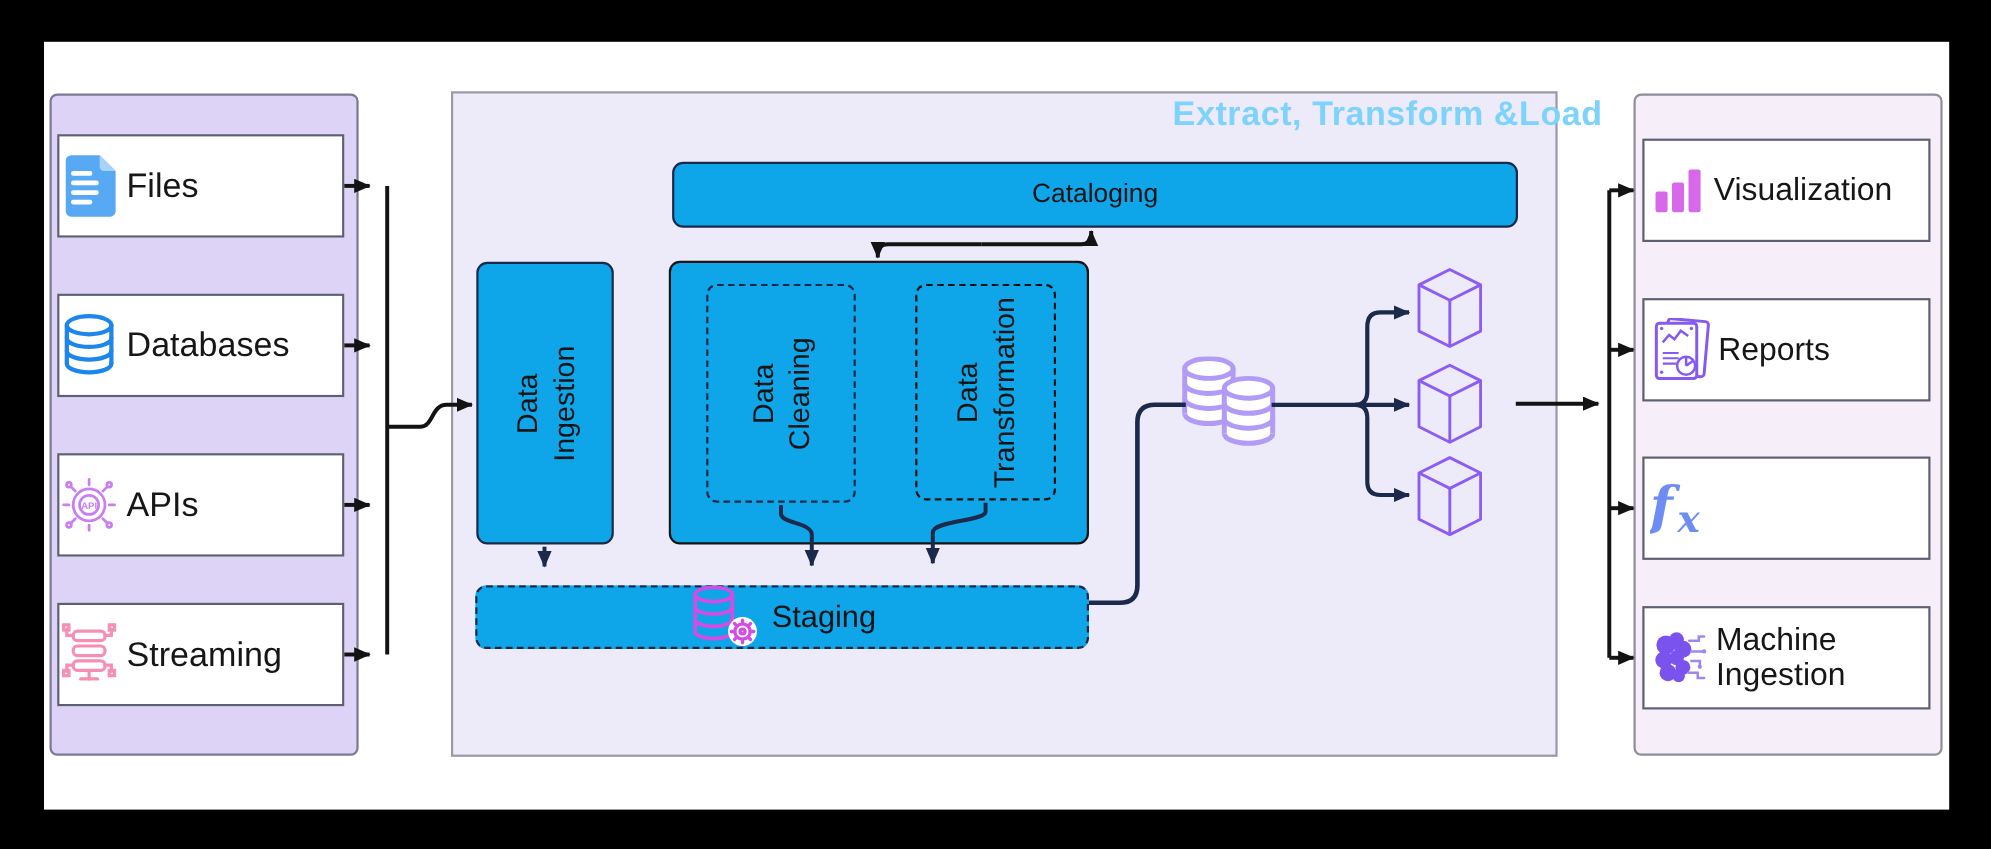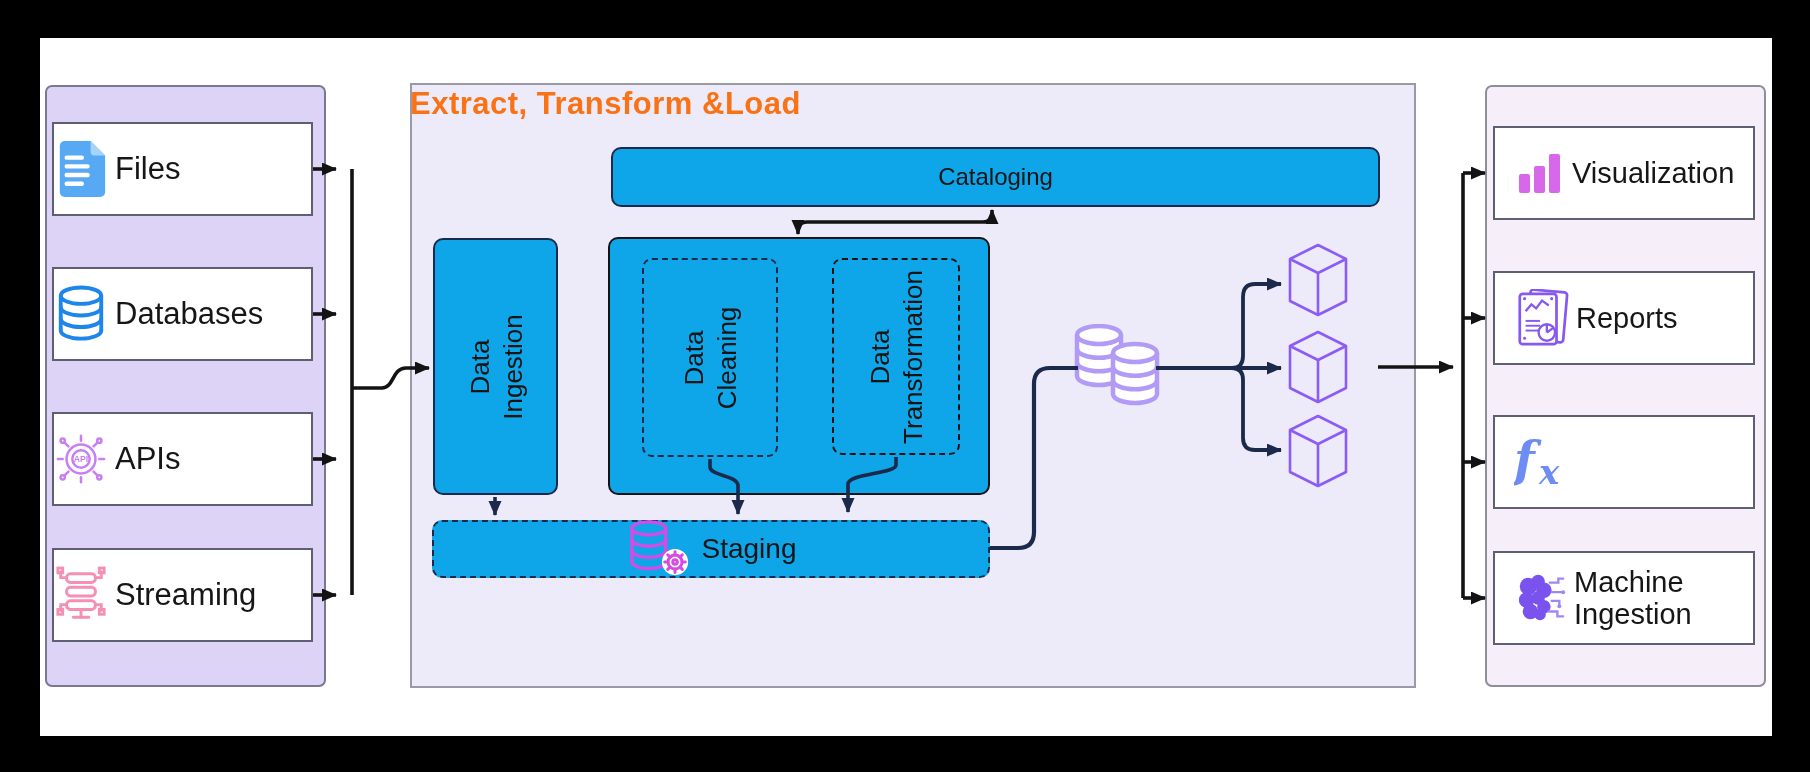--- a/index.html
+++ b/index.html
@@ -9,28 +9,28 @@
   .abs{position:absolute;}
 
   
   .panel-left{left:45px;top:85px;width:277px;height:598px;background:#ddd3f6;
               border:2px solid #7b7894;border-radius:7px;}
   .panel-mid{left:410px;top:83px;width:1002px;height:601px;background:#edebfa;
              border:2px solid #9b99a6;}
   .panel-right{left:1485px;top:85px;width:277px;height:598px;background:#f6eef9;
                border:2px solid #8f8c9c;border-radius:7px;}
 
-  .title{left:410px;top:86px;width:1002px;text-align:left;font-size:31px;font-weight:800;
-         letter-spacing:.5px;color:#f97316;}
+  .title{left:410px;top:86px;width:1002px;text-align:right;font-size:31px;font-weight:800;
+         letter-spacing:.5px;color:#7dd3fc;padding-left:45px;}
 
   
   .side-box{position:absolute;background:#fff;border:2px solid #5f5f74;display:flex;
             align-items:center;box-sizing:border-box;}
   .side-box.l{left:52px;width:261px;height:94px;gap:7px;}
-  .side-box.r{left:1493px;width:262px;height:94px;padding-left:19px;gap:6px;}
+  .side-box.r{left:1493px;width:262px;height:94px;padding-left:5px;gap:6px;}
   .side-label-l{font-size:31px;color:#161616;}
   .side-label-r{font-size:29px;line-height:1.12;color:#161616;}
 
   
   .mbox{position:absolute;background:#0ea5e9;box-sizing:border-box;}
   .navy{border:2.5px solid #1b2a4a;border-radius:10px;}
   .blackb{border:2.5px solid #141414;border-radius:10px;}
   .dash-navy{border:2.5px dashed #1b2a4a;border-radius:10px;}
   .dash-black{border:2.5px dashed #141414;border-radius:10px;}
   .center-flex{display:flex;align-items:center;justify-content:center;}
@@ -179,21 +179,21 @@
     </g>
   </svg>
   <svg class="abs" style="left:1286px;top:414px" width="64" height="76" viewBox="0 0 64 76">
     <g fill="none" stroke="#8b5cf6" stroke-width="2.6" stroke-linejoin="round">
       <path d="M32 2 L60 16 V58 L32 72 L4 58 V16 Z"></path>
         <path d="M4 16 L32 30 L60 16"></path>
         <path d="M32 30 V72"></path>
     </g>
   </svg>
 
-  <div class="mbox dash-navy center-flex" style="left:432px;top:520px;width:558px;height:58px;gap:6px">
+  <div class="mbox dash-navy center-flex" style="left:432px;top:532px;width:558px;height:58px;gap:6px">
     <svg class="icon" width="70" height="58" viewBox="0 0 74 62">
       <g fill="none" stroke="#d44ce4" stroke-width="3.6" stroke-linecap="round">
         <ellipse cx="24" cy="9" rx="18" ry="7"></ellipse>
         <path d="M6 9 V45"></path>
           <path d="M42 9 V45"></path>
         <path d="M6 21 a18 7 0 0 0 36 0"></path>
         <path d="M6 33 a18 7 0 0 0 36 0"></path>
         <path d="M6 45 a18 7 0 0 0 36 0"></path>
       </g>
       <circle cx="52" cy="45" r="14" fill="#fff"></circle>

